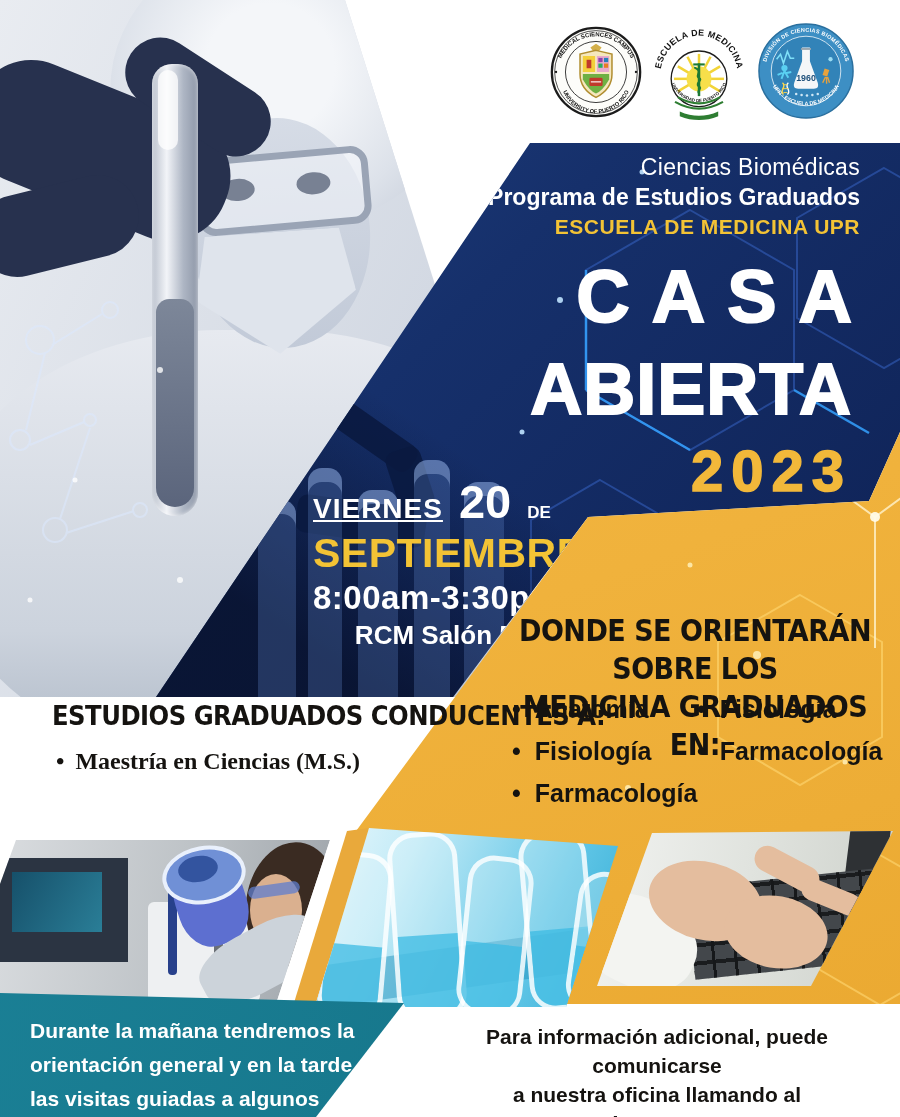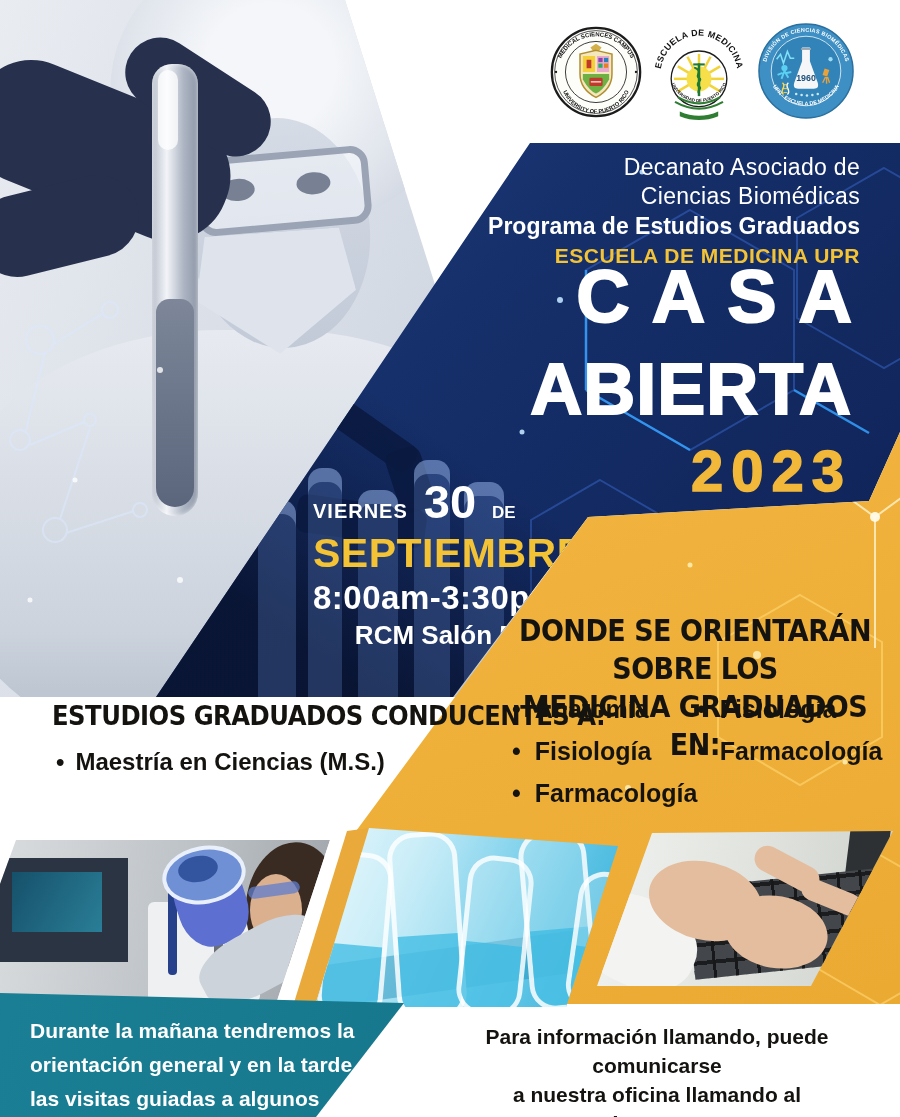--- a/index.html
+++ b/index.html
@@ -44,21 +44,21 @@
   .org-l3{font-size:23px;font-weight:700;line-height:30px;}
   .org-l4{font-size:21px;font-weight:700;line-height:30px;color:#f3c335;letter-spacing:.5px;}
 
   .title-block{right:48px;top:252px;text-align:right;color:#fff;}
   .casa{font-size:74px;font-weight:700;letter-spacing:22px;margin-right:-22px;line-height:90px;-webkit-text-stroke:2px #fff;}
   .abierta{font-size:72px;font-weight:700;letter-spacing:1px;line-height:94px;-webkit-text-stroke:2px #fff;}
   .year{font-size:58px;font-weight:700;color:#f2b83a;letter-spacing:8px;line-height:70px;-webkit-text-stroke:1.5px #f2b83a;}
 
   .event-block{left:313px;top:474px;color:#fff;}
   .event-row{display:flex;align-items:baseline;gap:16px;}
-  .ev-day{font-size:20px;font-weight:700;letter-spacing:1px;}
+  .ev-day{font-size:28px;font-weight:700;letter-spacing:1px;text-decoration:underline;}
   .ev-date{font-size:47px;font-weight:700;}
   .ev-de{font-size:17px;font-weight:700;}
   .ev-month{font-size:41px;font-weight:700;color:#f3c335;line-height:48px;letter-spacing:.5px;}
   .ev-time{font-size:33px;font-weight:700;line-height:41px;letter-spacing:.5px;}
   .ev-loc{font-size:26px;font-weight:700;line-height:34px;text-align:center;}
 
   
   .gold-panel{clip-path:polygon(588px 517px,869px 501px,900px 432px,900px 1004px,322px 1004px,345px 846px);
     background:linear-gradient(160deg,#f4bc49 0%,#f0b23c 55%,#eaa830 100%);}
   .cond{font-family:"DejaVu Sans",sans-serif;font-stretch:condensed;}
@@ -66,21 +66,21 @@
     font-weight:700;font-size:30px;line-height:38px;letter-spacing:-.5px;}
   .prog-cols{left:512px;top:688px;width:380px;display:flex;color:#151310;}
   .prog-cols ul{list-style:none;margin:0;padding:0;}
   .prog-cols li{font-size:25px;font-weight:700;line-height:42px;white-space:nowrap;}
   .prog-cols li::before{content:"•";margin-right:14px;}
   .col1{width:185px;}
 
   
   .degrees{left:52px;top:700px;color:#151310;}
   .deg-head{font-weight:700;font-size:27px;letter-spacing:-.5px;}
-  .degrees ul{list-style:none;margin:12px 0 0 4px;padding:0;}
+  .degrees ul{list-style:none;margin:12px 0 0 4px;padding:0;font-family:Liberation Serif, serif;}
   .degrees li{font-size:24px;font-weight:700;line-height:37px;}
   .degrees li::before{content:"•";margin-right:11px;}
 
   
   .photo-petri{clip-path:polygon(16px 840px,330px 840px,276px 1004px,0px 1004px,0px 884px);}
   .petri-bg{left:0;top:833px;width:345px;height:175px;
     background:linear-gradient(100deg,#d9dcdf,#bcc1c5 55%,#9ba1a7);}
   .sep-white{clip-path:polygon(330px 840px,347px 840px,293px 1004px,276px 1004px);background:#fff;}
   .gold-border{clip-path:polygon(347px 831px,369px 828px,315px 1006px,293px 1006px);background:#e9a93b;}
   .photo-tubes{clip-path:polygon(369px 828px,618px 846px,566px 1007px,315px 1007px);}
@@ -170,36 +170,35 @@
     <div class="mic" style="left:322px;top:420px;width:100px;height:30px;transform:rotate(35deg);"></div>
     <div class="mic" style="left:392px;top:448px;width:36px;height:64px;transform:rotate(-18deg);"></div>
     <div class="mic" style="left:296px;top:502px;width:130px;height:38px;transform:rotate(8deg);"></div>
     <div class="tube-sil" style="left:258px;top:500px;width:38px;height:200px;"></div>
     <div class="tube-sil" style="left:308px;top:468px;width:34px;height:232px;"></div>
     <div class="tube-sil" style="left:358px;top:490px;width:40px;height:210px;"></div>
     <div class="tube-sil" style="left:414px;top:460px;width:36px;height:240px;"></div>
     <div class="tube-sil" style="left:464px;top:482px;width:40px;height:220px;"></div>
 
     <div class="abs org-header">
-      <div class="org-l1">Decanato Asociado de</div>
       <div class="org-l2">Ciencias Biomédicas</div>
       <div class="org-l3">Programa de Estudios Graduados</div>
       <div class="org-l4">ESCUELA DE MEDICINA UPR</div>
     </div>
 
     <div class="abs title-block">
       <div class="casa">CASA</div>
       <div class="abierta">ABIERTA</div>
       <div class="year">2023</div>
     </div>
 
     <div class="abs event-block">
       <div class="event-row">
         <span class="ev-day">VIERNES</span>
-        <span class="ev-date">30</span>
+        <span class="ev-date">20</span>
         <span class="ev-de">DE</span>
       </div>
       <div class="ev-month">SEPTIEMBRE</div>
       <div class="ev-time">8:00am-3:30pm</div>
       <div class="ev-loc">RCM Salón 545</div>
     </div>
   </div>
 
   <div class="layer gold-panel">
     <svg class="layer" width="900" height="1117" viewBox="0 0 900 1117">
@@ -290,21 +289,21 @@
     <div class="hand" style="left:648px;top:862px;width:115px;height:78px;transform:rotate(14deg);"></div>
     <div class="hand" style="left:724px;top:896px;width:104px;height:72px;transform:rotate(10deg);"></div>
     <div class="hand" style="left:752px;top:856px;width:70px;height:26px;border-radius:14px;transform:rotate(28deg);"></div>
     <div class="hand" style="left:800px;top:886px;width:62px;height:22px;border-radius:12px;transform:rotate(22deg);"></div>
   </div>
 
   <div class="layer teal-box"></div>
   <div class="abs note-text">Durante la mañana tendremos la orientación general y en la tarde las visitas guiadas a algunos laboratorios.</div>
 
   <div class="abs contact">
-    <div class="ct-l1">Para información llamando, puede comunicarse</div>
+    <div class="ct-l1">Para información adicional, puede comunicarse</div>
     <div class="ct-l2">a nuestra oficina llamando al</div>
     <div class="ct-l3">787-758-4639 o al 787-758-2525 exts. 1831 ó 7017</div>
   </div>
 
   <svg class="abs" style="left:549px;top:24px;" width="94" height="96" viewBox="0 0 100 100">
     <defs>
       <path id="a1t" d="M 9,53 A 41,41 0 0 1 91,53"></path>
       <path id="a1b" d="M 12,56 A 38,38 0 0 0 88,56"></path>
     </defs>
     <circle cx="50" cy="50" r="47" fill="#fdfdfa" stroke="#1c1c1c" stroke-width="2.4"></circle>

